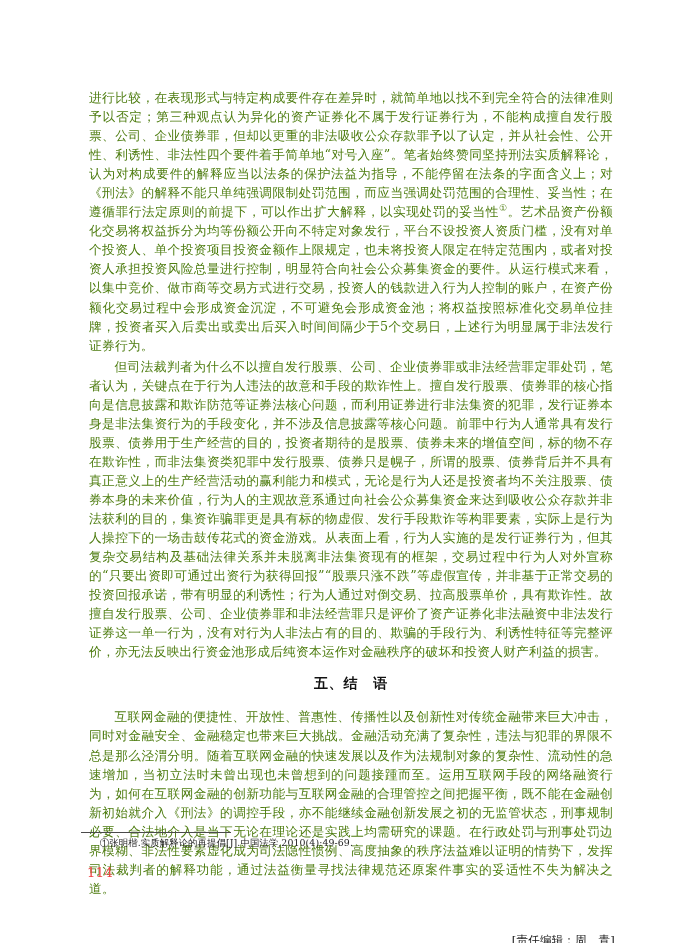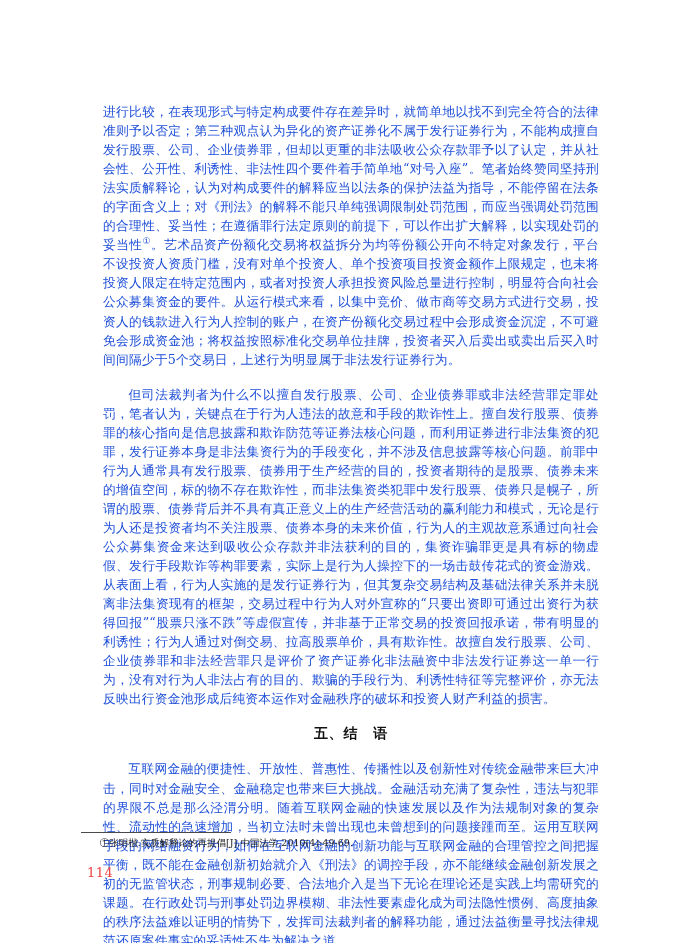--- a/index.html
+++ b/index.html
@@ -30,23 +30,23 @@
     top: 86px;
     width: 528px;
   }
 
   .body-par {
     font-size: 12.7px;
     line-height: 19.05px;
     text-align: justify;
     text-justify: inter-ideograph;
     text-indent: 2em;
-    margin: 16px;
+    margin: 2px;
     letter-spacing: 0.02em;
-    color: #1d4ed8;
+    color: #4d7c0f;
     font-family: "DejaVu Serif", "Liberation Serif", serif;
   }
 
   .body-par.no-indent {
     text-indent: 0;
   }
 
   .fn-ref {
     font-size: 9px;
     vertical-align: super;

